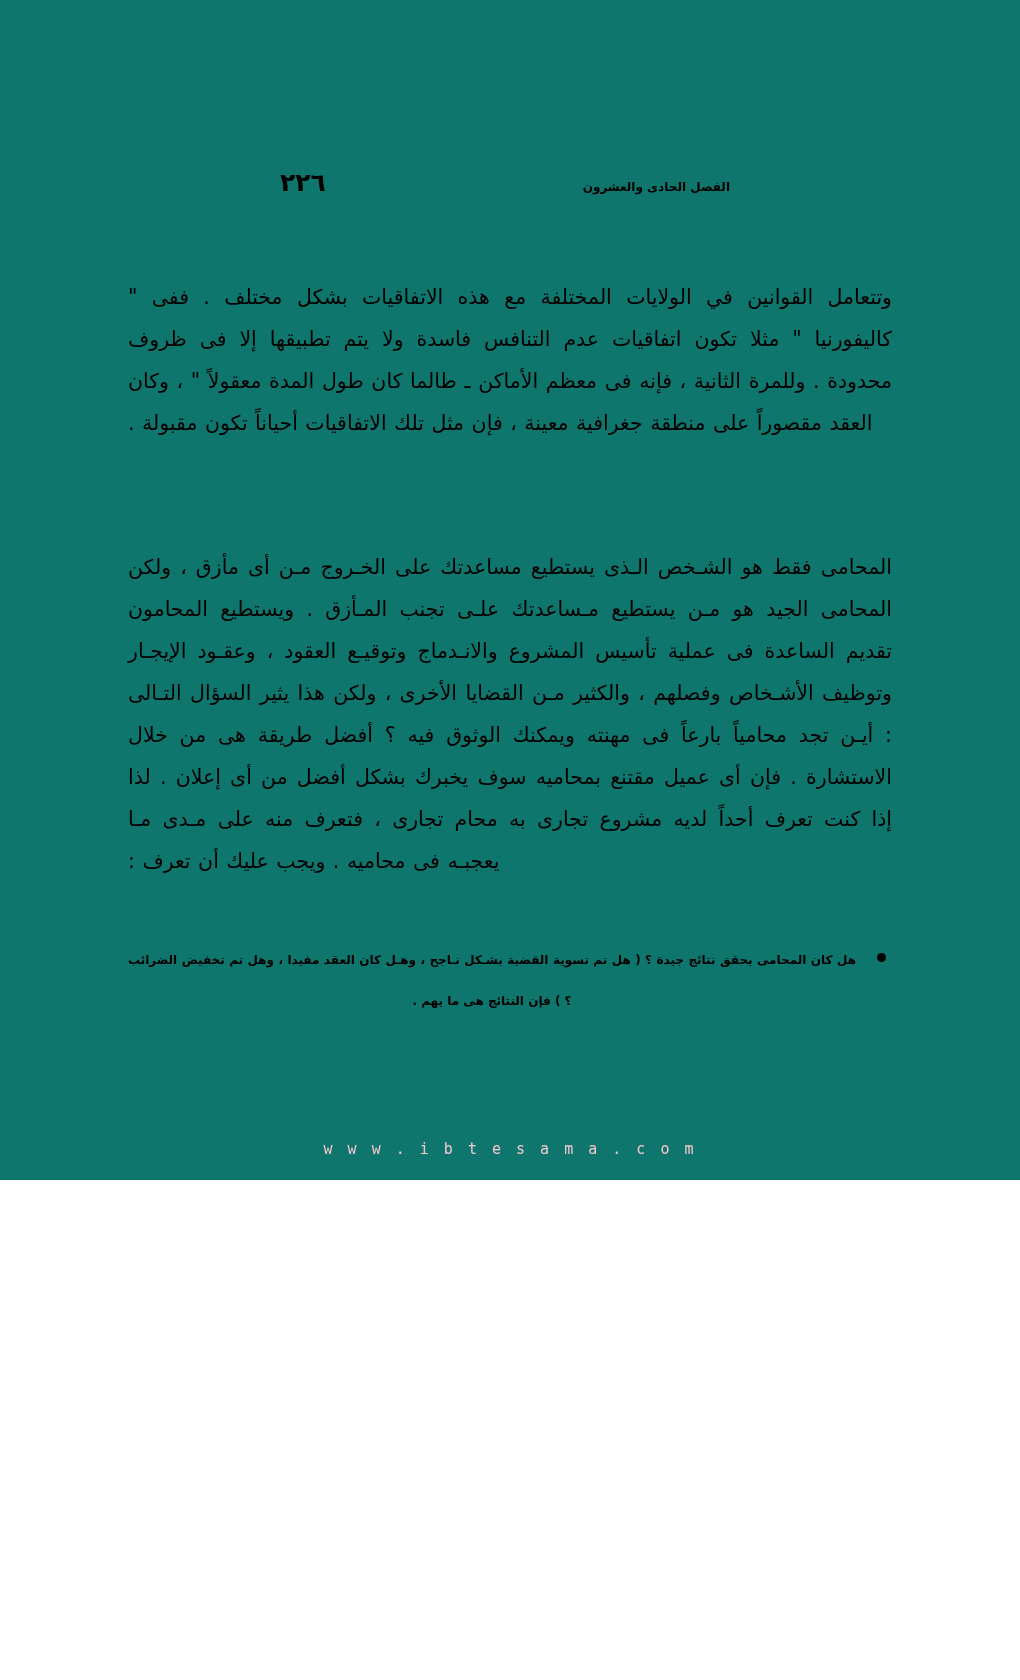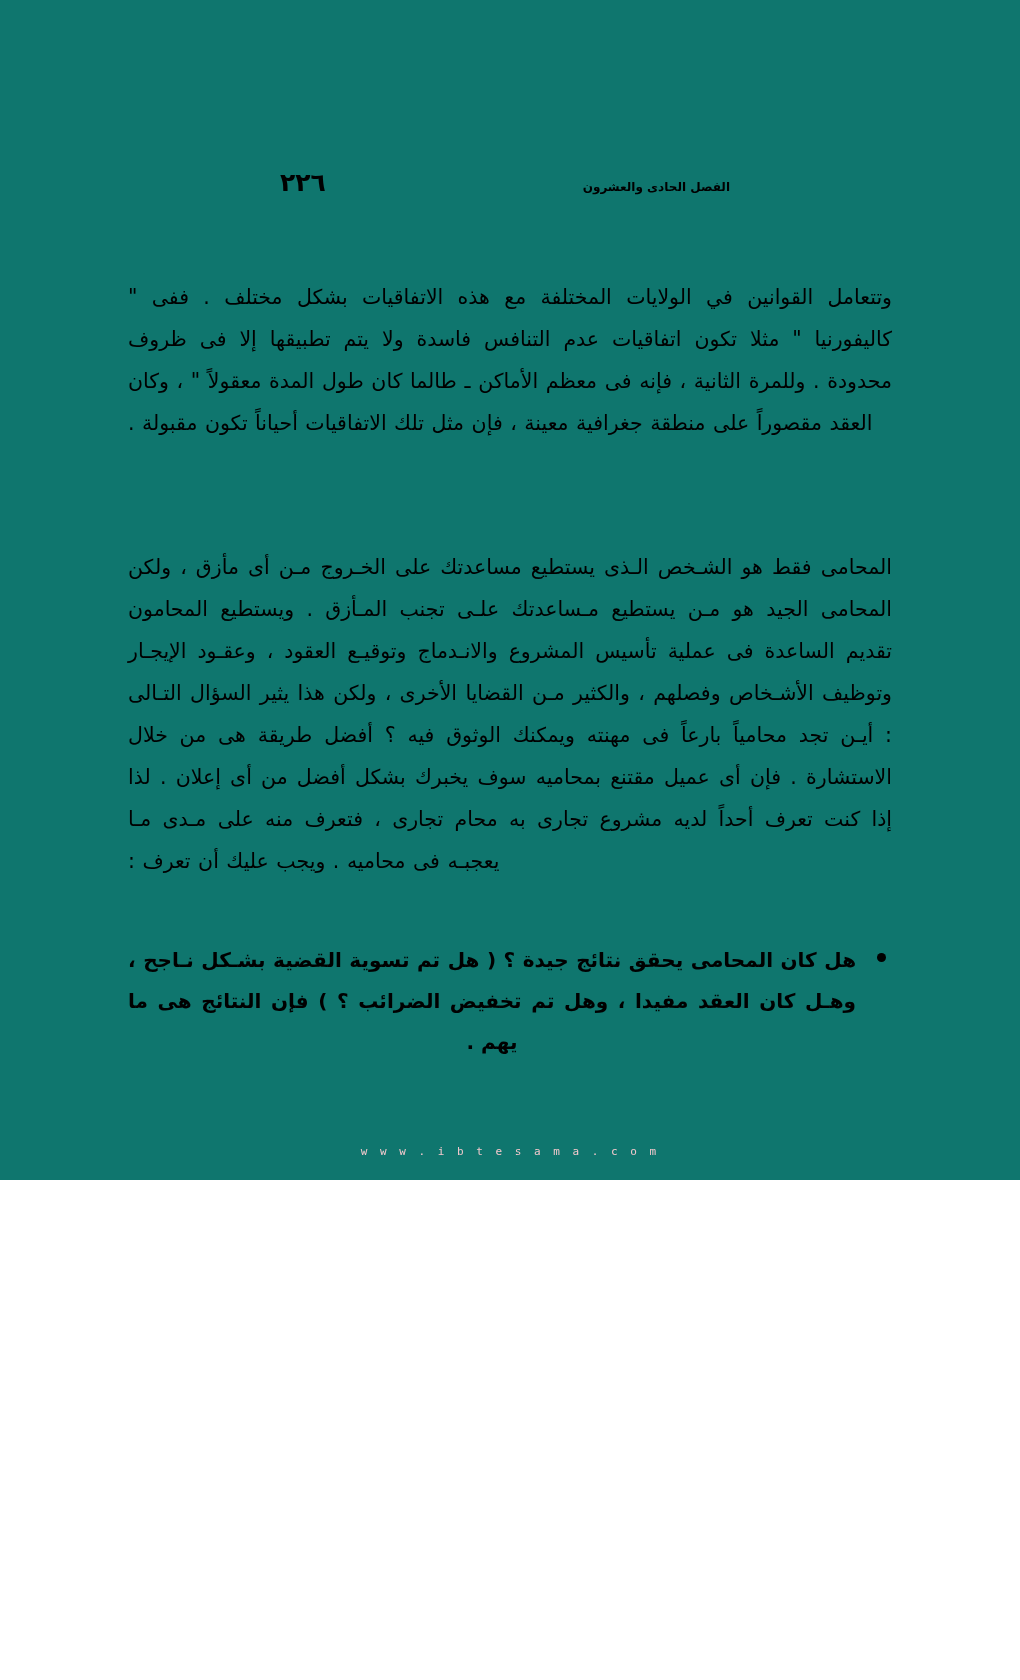--- a/index.html
+++ b/index.html
@@ -82,21 +82,21 @@
   .heading-block-after  { height: 38px; }
 
   
   ul.bullets {
     margin: 0;
     padding: 0;
     list-style: none;
   }
   ul.bullets li {
     position: relative;
-    font-size: 20px;
+    font-size: 12px;
     font-weight: 700;
     line-height: 41px;
     text-align: justify;
     text-align-last: center;
     padding-right: 36px;
   }
   ul.bullets li .dot {
     position: absolute;
     right: 6px;
     top: 13px;
@@ -110,21 +110,21 @@
 
   
   .watermark {
     position: absolute;
     bottom: 22px;
     left: 0;
     right: 0;
     text-align: center;
     direction: ltr;
     font-family: "DejaVu Sans Mono", "Liberation Mono", monospace;
-    font-size: 11px;
+    font-size: 15px;
     letter-spacing: 3px;
     color: #f4c9cd;
   }
 </style>
 </head>
 <body>
 
 <div class="page">
 
   <div class="running-head">

